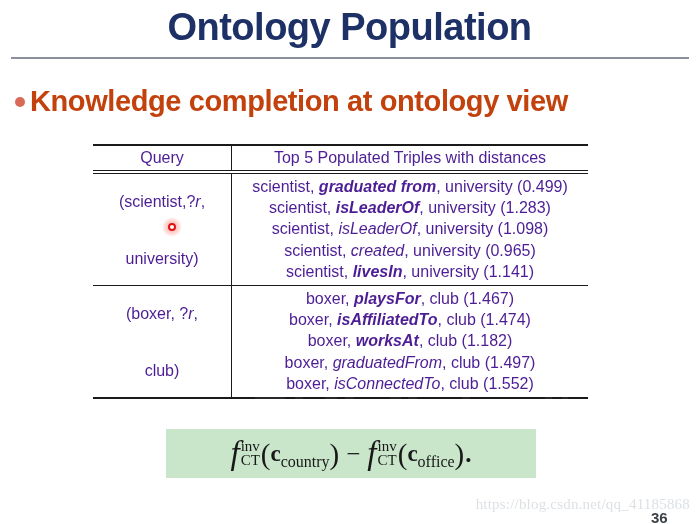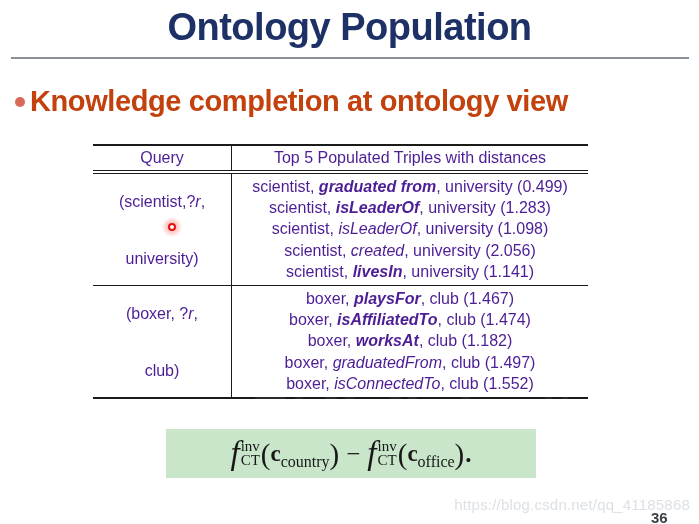--- a/index.html
+++ b/index.html
@@ -83,20 +83,21 @@
   .paren { font-size:29px; line-height:30px; }
   .c-var { font-weight:bold; font-size:23px; line-height:24px; }
   .arg { font-size:16px; position:relative; top:8px; }
   .minus { font-size:25px; margin:0 7px; }
   .period { font-size:25px; font-weight:bold; margin-left:1px; }
 
   
   .watermark {
     position:absolute; top:496px; right:9px; font-size:15px; color:#dde1e5;
     letter-spacing:0.2px;
+    font-family:Liberation Serif, serif;
   }
   .pagenum {
     position:absolute; left:651px; top:509px; font-size:15px; font-weight:bold;
     color:#3c4147;
   }
 </style>
 </head>
 <body>
 
 <div class="slide">
@@ -117,21 +118,21 @@
 
     <div class="tgroup">
       <div class="tq">
         <span><span>(scientist,?</span><span class="q-var">r</span><span>,</span></span>
         <span>university)</span>
       </div>
       <div class="trows">
         <div class="trow"><span>scientist, </span><span class="rel-bold-italic">graduated from</span><span>, university (0.499)</span></div>
         <div class="trow"><span>scientist, </span><span class="rel-bold-italic">isLeaderOf</span><span>, university (1.283)</span></div>
         <div class="trow"><span>scientist, </span><span class="rel-italic">isLeaderOf</span><span>, university (1.098)</span></div>
-        <div class="trow"><span>scientist, </span><span class="rel-italic">created</span><span>, university (2.056)</span></div>
+        <div class="trow"><span>scientist, </span><span class="rel-italic">created</span><span>, university (0.965)</span></div>
         <div class="trow"><span>scientist, </span><span class="rel-bold-italic">livesIn</span><span>, university (1.141)</span></div>
       </div>
     </div>
 
     <div class="tgroup">
       <div class="tq">
         <span><span>(boxer, ?</span><span class="q-var">r</span><span>,</span></span>
         <span>club)</span>
       </div>
       <div class="trows">

